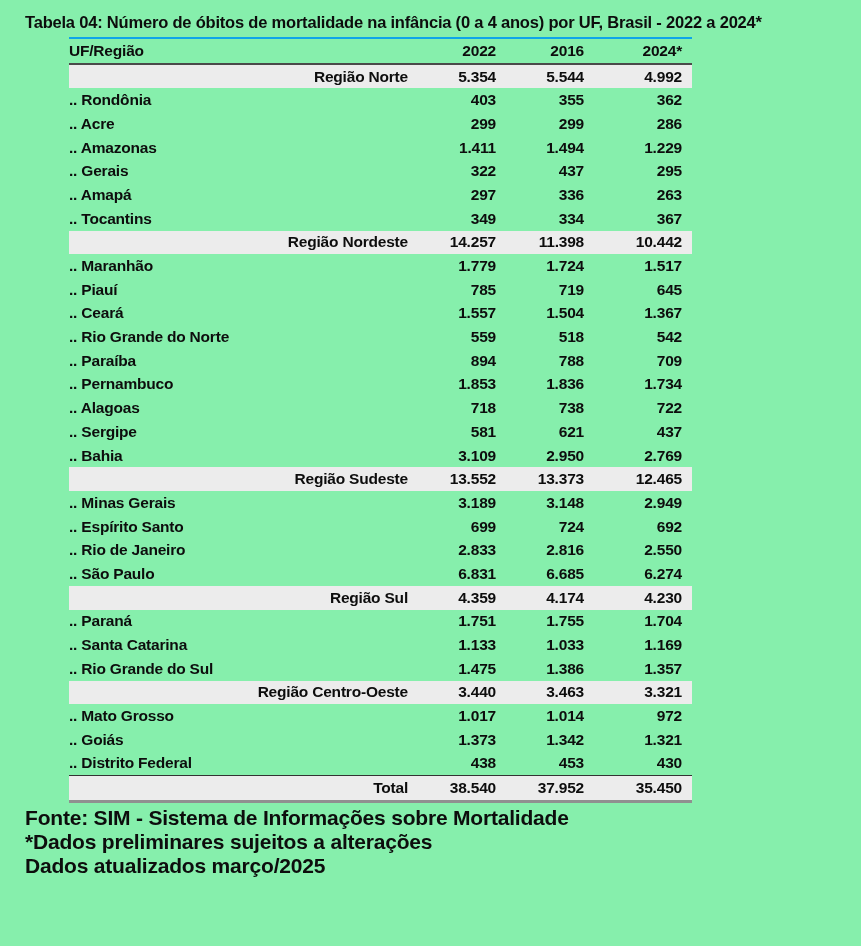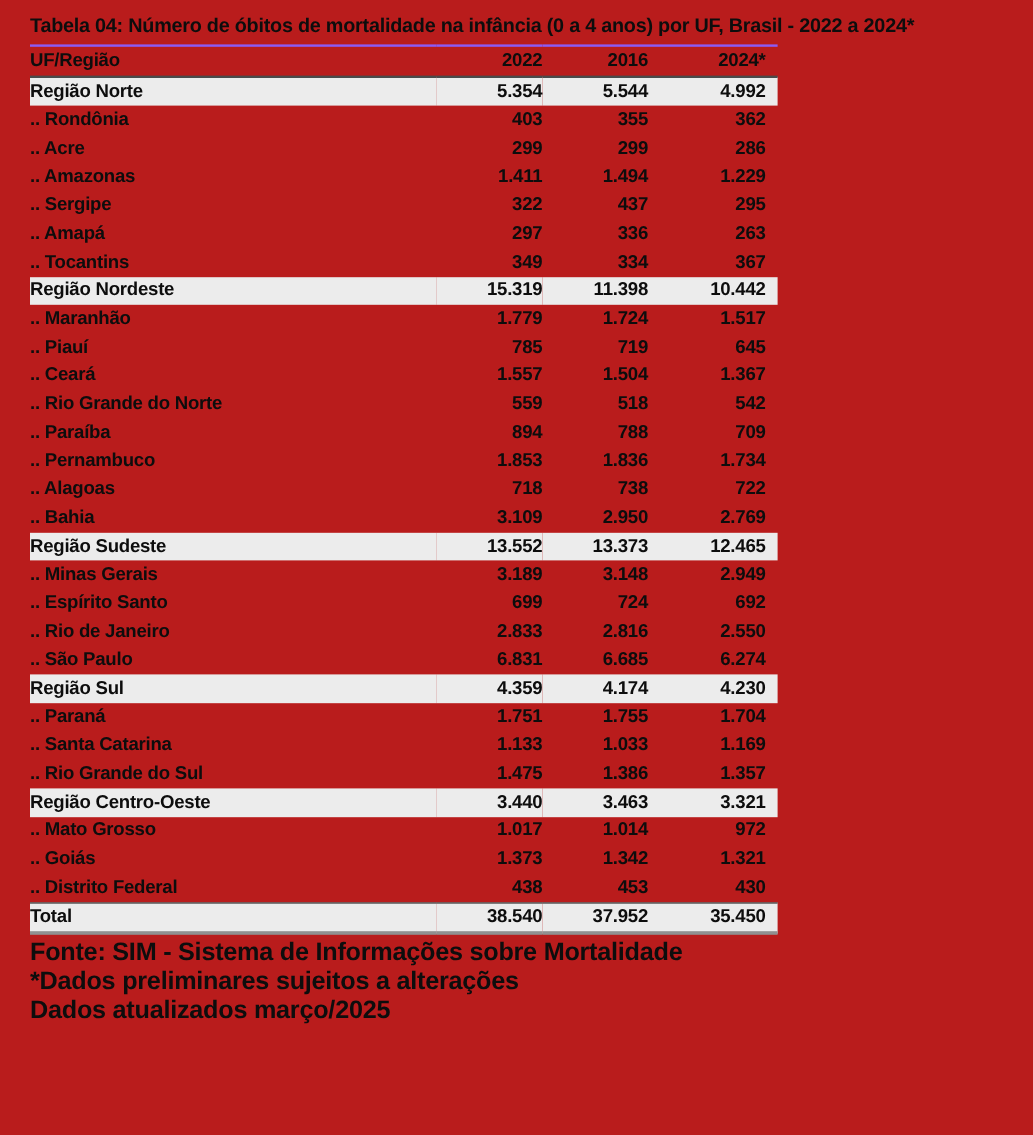--- a/index.html
+++ b/index.html
@@ -6,52 +6,53 @@
     margin: 0;
     padding: 0;
     background: #ffffff;
     font-family: "Liberation Sans", "DejaVu Sans", sans-serif;
   }
   .page {
     width: 861px;
     height: 946px;
     box-sizing: border-box;
     padding: 13px 0 0 25px;
-    background: #b91c1c;
+    background: #86efac;
     overflow: hidden;
   }
   .title {
     font-size: 16.5px;
     font-weight: 700;
     color: #0d0d0d;
     letter-spacing: -0.2px;
     margin-bottom: 5px;
     white-space: nowrap;
   }
   table.mortality {
     border-collapse: collapse;
     width: 623px;
-    border-top: 2px solid #8b5cf6;
+    border-top: 2px solid #0ea5e9;
     table-layout: fixed;
+    margin-left: 44px;
   }
   table.mortality th, table.mortality td {
     font-size: 15.5px;
     font-weight: 700;
     color: #0d0d0d;
     letter-spacing: -0.2px;
     height: 23.7px;
     padding: 0;
     vertical-align: middle;
     white-space: nowrap;
   }
   .col-label { text-align: left; padding-left: 8px; }
   .col-num   { text-align: right; width: 88px; }
   .col-num.last { width: 98px; padding-right: 10px; }
   thead tr { border-bottom: 2.5px solid #4a4a4a; }
-  tr.region td, tr.total td { background: #ececec; }
+  tr.region td, tr.total td { background: #ececec; text-align: right; }
   tr.total { border-top: 1.5px solid #333333; border-bottom: 3px solid #909090; }
   .footer {
     width: 623px;
     margin-top: 3px;
   }
   .footer div {
     font-size: 21px;
     font-weight: 700;
     color: #0d0d0d;
     letter-spacing: -0.2px;
@@ -93,40 +94,40 @@
           <td class="col-num">299</td>
           <td class="col-num last">286</td>
         </tr>
         <tr class="state">
           <td class="col-label">.. Amazonas</td>
           <td class="col-num">1.411</td>
           <td class="col-num">1.494</td>
           <td class="col-num last">1.229</td>
         </tr>
         <tr class="state">
-          <td class="col-label">.. Sergipe</td>
+          <td class="col-label">.. Gerais</td>
           <td class="col-num">322</td>
           <td class="col-num">437</td>
           <td class="col-num last">295</td>
         </tr>
         <tr class="state">
           <td class="col-label">.. Amapá</td>
           <td class="col-num">297</td>
           <td class="col-num">336</td>
           <td class="col-num last">263</td>
         </tr>
         <tr class="state">
           <td class="col-label">.. Tocantins</td>
           <td class="col-num">349</td>
           <td class="col-num">334</td>
           <td class="col-num last">367</td>
         </tr>
         <tr class="region">
           <td class="col-label">Região Nordeste</td>
-          <td class="col-num">15.319</td>
+          <td class="col-num">14.257</td>
           <td class="col-num">11.398</td>
           <td class="col-num last">10.442</td>
         </tr>
         <tr class="state">
           <td class="col-label">.. Maranhão</td>
           <td class="col-num">1.779</td>
           <td class="col-num">1.724</td>
           <td class="col-num last">1.517</td>
         </tr>
         <tr class="state">
@@ -157,20 +158,26 @@
           <td class="col-label">.. Pernambuco</td>
           <td class="col-num">1.853</td>
           <td class="col-num">1.836</td>
           <td class="col-num last">1.734</td>
         </tr>
         <tr class="state">
           <td class="col-label">.. Alagoas</td>
           <td class="col-num">718</td>
           <td class="col-num">738</td>
           <td class="col-num last">722</td>
+        </tr>
+        <tr class="state">
+          <td class="col-label">.. Sergipe</td>
+          <td class="col-num">581</td>
+          <td class="col-num">621</td>
+          <td class="col-num last">437</td>
         </tr>
         <tr class="state">
           <td class="col-label">.. Bahia</td>
           <td class="col-num">3.109</td>
           <td class="col-num">2.950</td>
           <td class="col-num last">2.769</td>
         </tr>
         <tr class="region">
           <td class="col-label">Região Sudeste</td>
           <td class="col-num">13.552</td>

